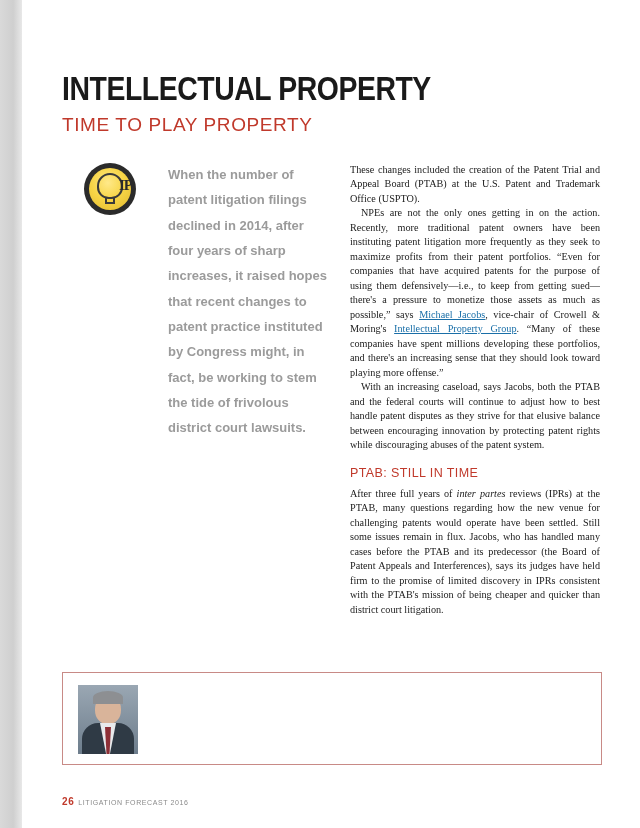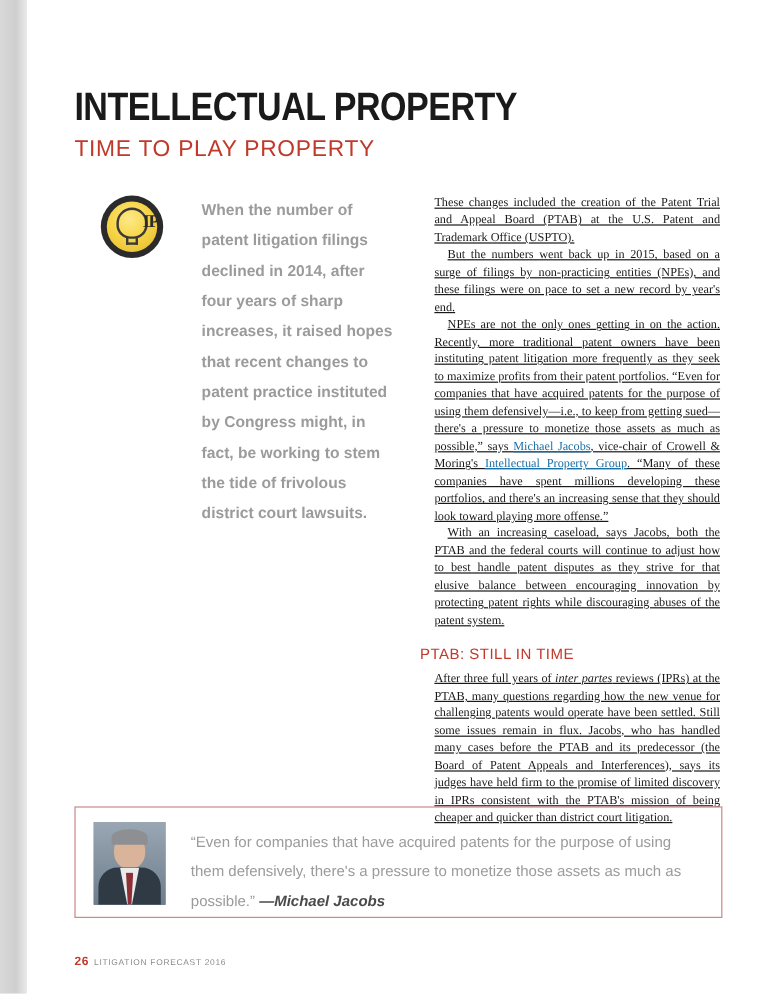--- a/index.html
+++ b/index.html
@@ -138,21 +138,21 @@
     position: absolute;
     left: 328px;
     top: 163px;
     width: 250px;
     font-family: "Liberation Serif", serif;
     font-size: 10.2px;
     line-height: 1.42;
     color: #1a1a1a;
     text-align: justify;
   }
-  .body-col p { margin: 0 0 0 12px; text-indent: 0; text-decoration: underline; }
+  .body-col p { margin: 0 0 0 0; text-indent: 0; }
   .body-col p.ind { text-indent: 11px; }
   .body-col a {
     color: #1a6fa8;
     text-decoration: underline;
   }
   .body-col i { font-style: italic; }
 
   .section-head {
     margin: 13px 0 6px 0;
     font-family: "Liberation Sans", sans-serif;
@@ -272,39 +272,37 @@
       <div class="inner"></div>
       <div class="bulb"></div>
       <div class="bulb-base"></div>
       <div class="letters">IP</div>
     </div>
 
     <div class="deck">When the number of patent litigation filings declined in 2014, after four years of sharp increases, it raised hopes that recent changes to patent practice instituted by Congress might, in fact, be working to stem the tide of frivolous district court lawsuits.</div>
 
     <div class="body-col">
       <p>These changes included the creation of the Patent Trial and Appeal Board (PTAB) at the U.S. Patent and Trademark Office (USPTO).</p>
-      <p class="ind">But the numbers went back up in 2015, based on a surge of filings by non-practicing entities (NPEs), and these filings were on pace to set a new record by year's end.</p>
       <p class="ind"><span>NPEs are not the only ones getting in on the action. Recently, more traditional patent owners have been instituting patent litigation more frequently as they seek to maximize profits from their patent portfolios. “Even for companies that have acquired patents for the purpose of using them defensively—i.e., to keep from getting sued—there's a pressure to monetize those assets as much as possible,” says </span><a href="#">Michael Jacobs</a><span>, vice-chair of Crowell &amp; Moring's </span><a href="#">Intellectual Property Group</a><span>. “Many of these companies have spent millions developing these portfolios, and there's an increasing sense that they should look toward playing more offense.”</span></p>
       <p class="ind">With an increasing caseload, says Jacobs, both the PTAB and the federal courts will continue to adjust how to best handle patent disputes as they strive for that elusive balance between encouraging innovation by protecting patent rights while discouraging abuses of the patent system.</p>
 
       <h3 class="section-head">PTAB: STILL IN TIME</h3>
 
       <p><span>After three full years of </span><i>inter partes</i><span> reviews (IPRs) at the PTAB, many questions regarding how the new venue for challenging patents would operate have been settled. Still some issues remain in flux. Jacobs, who has handled many cases before the PTAB and its predecessor (the Board of Patent Appeals and Interferences), says its judges have held firm to the promise of limited discovery in IPRs consistent with the PTAB's mission of being cheaper and quicker than district court litigation.</span></p>
     </div>
 
     <div class="quote-box">
       <div class="portrait">
         <div class="bg"></div>
         <div class="head"></div>
         <div class="hair"></div>
         <div class="body"></div>
         <div class="shirt"></div>
         <div class="tie"></div>
       </div>
-      <div class="quote-text"><span>“Even for companies that have acquired patents for the purpose of using them defensively, there's a pressure to monetize those assets as much as possible.” </span><span class="attrib">—Michael Jacobs</span></div>
     </div>
 
     <div class="footer">
       <span class="pagenum">26</span><span>LITIGATION FORECAST 2016</span>
     </div>
 
   </div>
 </div>
 
 </body></html>

